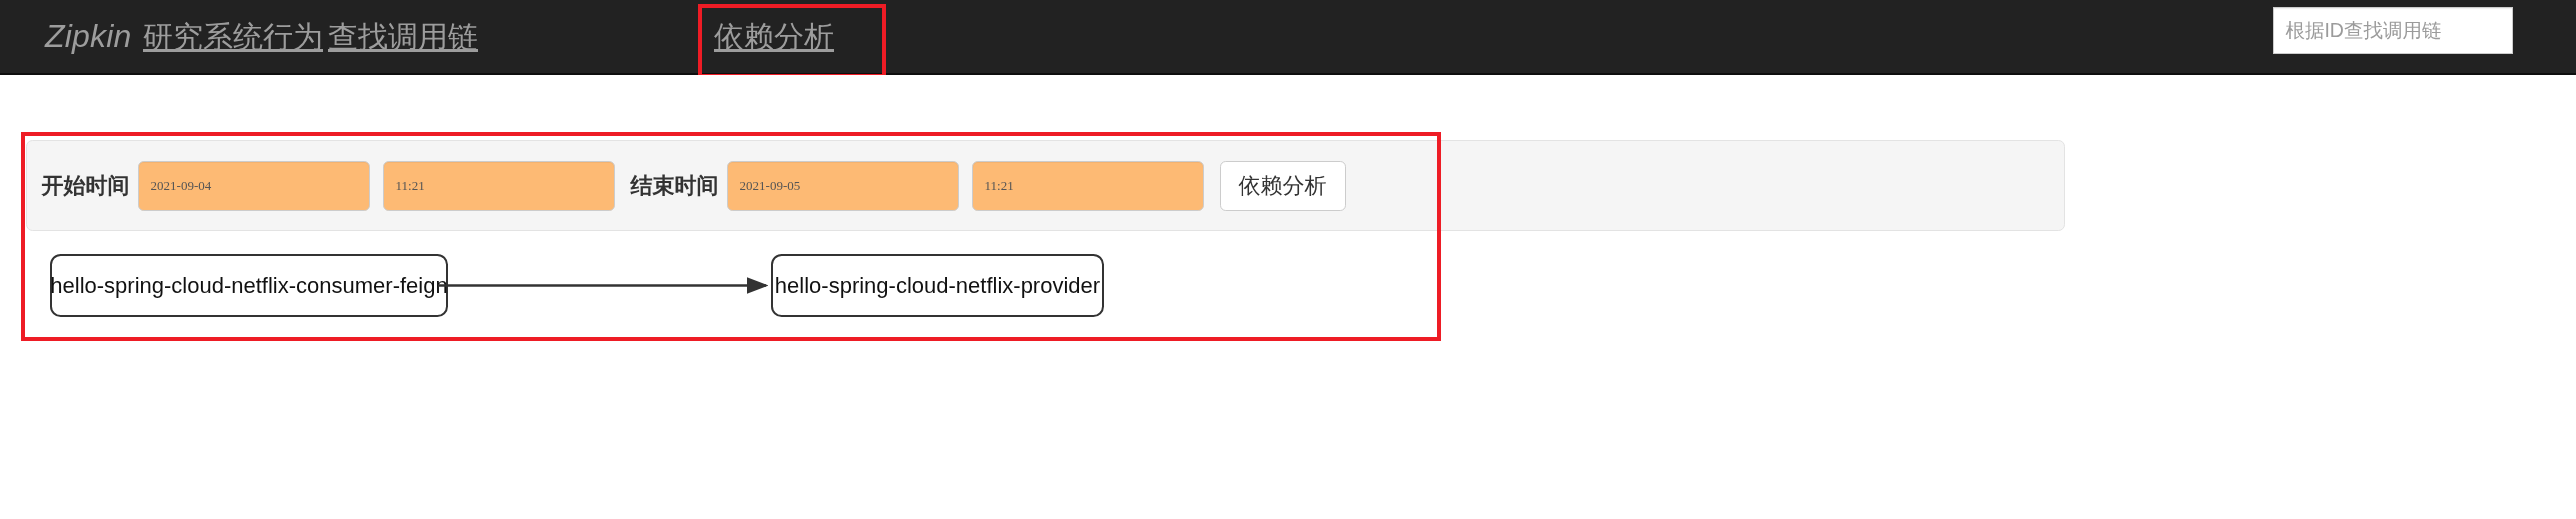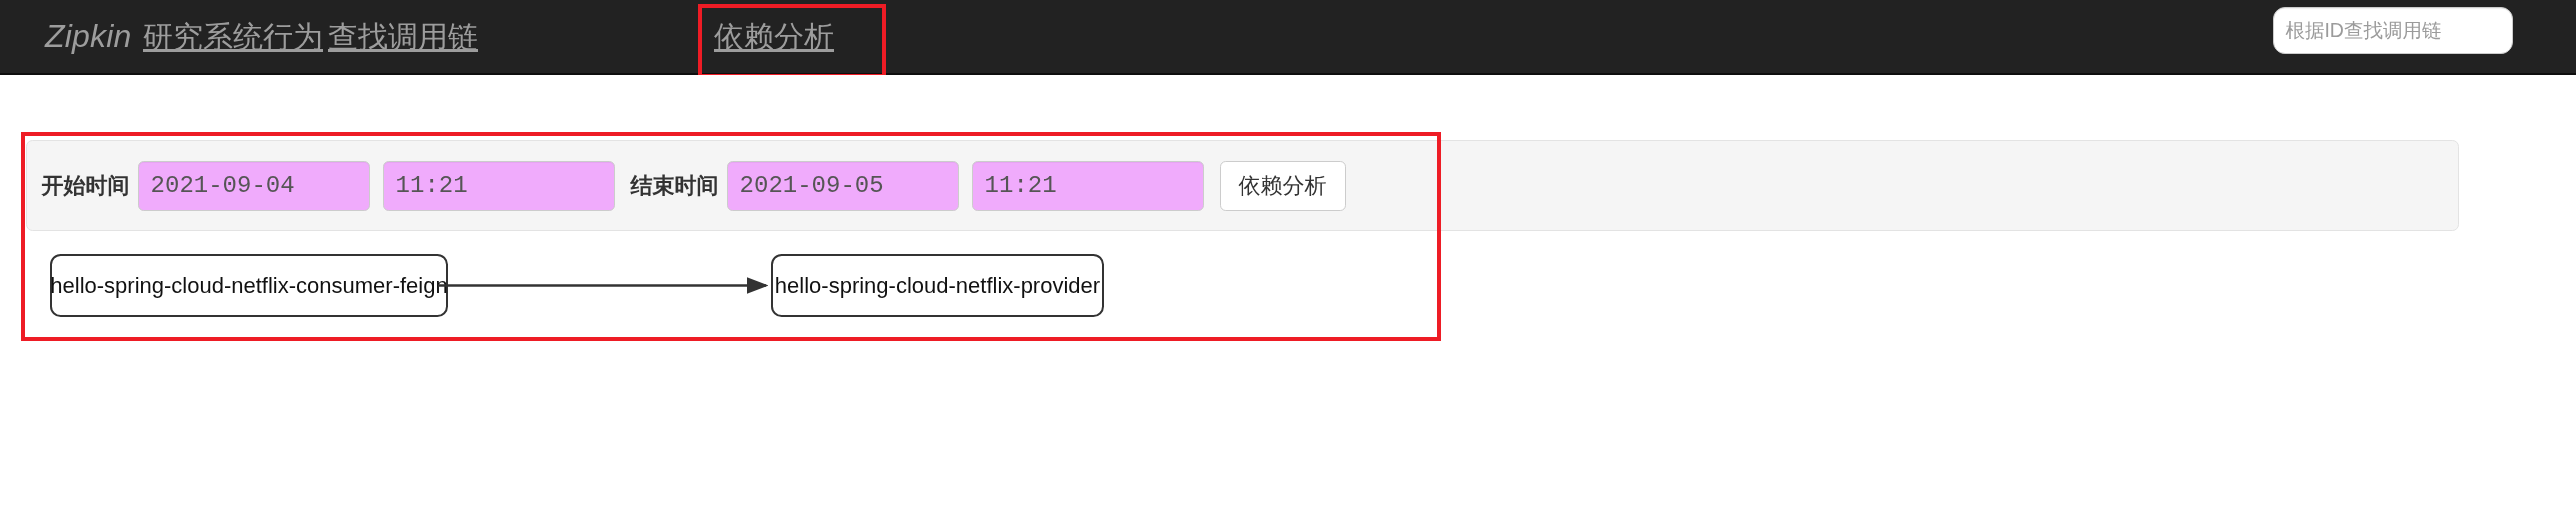--- a/index.html
+++ b/index.html
@@ -65,21 +65,21 @@
   }
 
   .search-box {
     position: absolute;
     right: 63px;
     top: 7.3px;
     width: 240px;
     height: 47px;
     background: #ffffff;
     border: 0.8px solid #cccccc;
-    border-radius: 12px;
+    border-radius: 0;
     box-shadow: inset 0 0.8px 0.8px rgba(0,0,0,0.075);
   }
   .search-box input {
     width: 100%;
     height: 100%;
     border: 0;
     outline: none;
     background: transparent;
     padding: 0 11.4px;
     font-family: "Liberation Sans", "DejaVu Sans", sans-serif;
@@ -108,21 +108,21 @@
     border: 4px solid #ee1c25;
     pointer-events: none;
     z-index: 40;
   }
 
   
   .form-well {
     position: absolute;
     left: 26px;
     top: 65px;
-    width: 2433px;
+    width: 2039px;
     height: 91px;
     background: #f5f5f5;
     border: 0.8px solid #e3e3e3;
     border-radius: 6.5px;
     padding-left: 24px;
   }
   .form-row {
     position: absolute;
     left: 14.6px;
     top: 13px;
@@ -136,24 +136,24 @@
     color: #333333;
     font-weight: 700;
     white-space: nowrap;
     padding-right: 8px;
   }
   .form-label.second { padding-left: 16px; text-align: center; }
   .form-input {
     height: 50px;
     border: 0.8px solid #cccccc;
     border-radius: 5.7px;
-    background: #f0abfc;
+    background: #fdba74;
     padding: 0 12px;
-    font-family: Liberation Mono, monospace;
-    font-size: 24px;
+    font-family: Liberation Serif, serif;
+    font-size: 13px;
     color: #555555;
     outline: none;
     box-shadow: inset 0 0.8px 0.8px rgba(0,0,0,0.06);
   }
   .input-date { width: 232px; margin-right: 13px; }
   .input-time { width: 232px; }
   .submit-btn {
     height: 50px;
     margin-left: 16px;
     padding: 0 18px;

